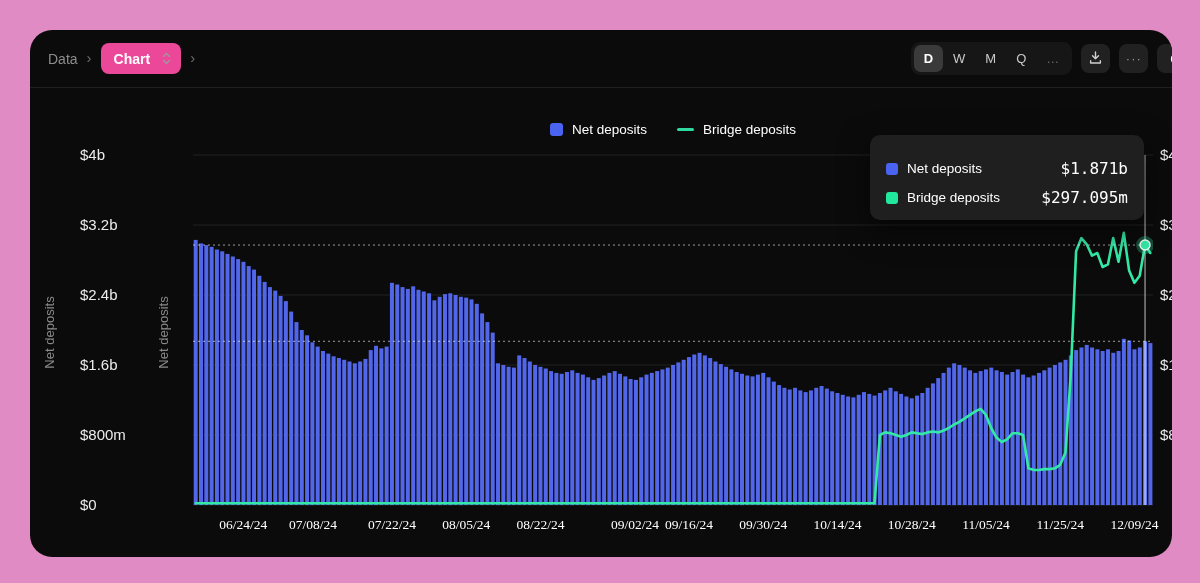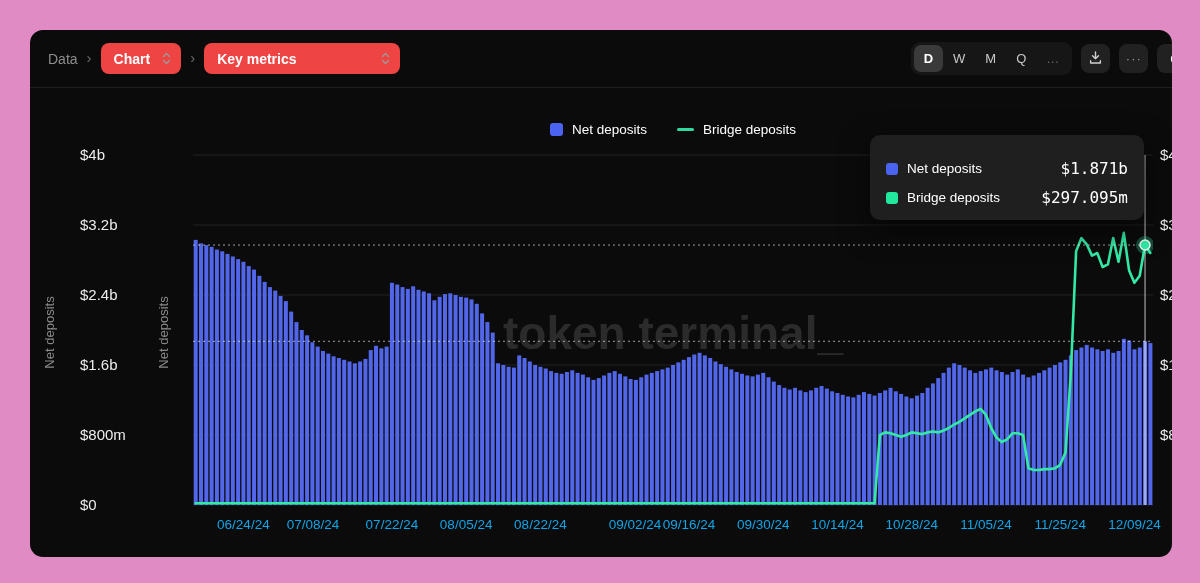--- a/index.html
+++ b/index.html
@@ -4,32 +4,32 @@
 <style>
   html,body{margin:0;padding:0;}
   body{
     width:1200px;height:583px;position:relative;overflow:hidden;
     background:#e08bc3;
     font-family:"Liberation Sans", sans-serif;
     -webkit-font-smoothing:antialiased;
   }
   .card{
     position:absolute;left:30px;top:30px;width:1142px;height:527px;
-    background:#0b0b0b;border-radius:13px;overflow:hidden;
+    background:#0b0b0b;border-radius:22px;overflow:hidden;
   }
   
   .header{
     position:relative;height:58px;display:flex;align-items:center;
     padding:0 0 0 18px;border-bottom:1px solid #1f1f1f;box-sizing:border-box;
   }
   .crumb-root{color:#8d8d8d;font-size:14px;}
   .crumb-sep{color:#6e6e6e;font-size:15px;margin:0 9px;transform:translateY(-1px);}
   .pill{
     display:inline-flex;align-items:center;justify-content:space-between;
-    background:#ef4444;border:none;border-radius:8px;height:31px;
+    background:#ec4899;border:none;border-radius:8px;height:31px;
     color:#fff;font-weight:700;font-size:14px;padding:0 10px 0 13px;cursor:pointer;
     font-family:"Liberation Sans", sans-serif;
   }
   .pill.wide{width:196px;box-sizing:border-box;}
   .caret{margin-left:12px;display:inline-flex;}
   .header-right{margin-left:auto;display:flex;align-items:center;gap:9px;}
   .seg-group{display:flex;background:#161616;border-radius:9px;padding:3px;align-items:center;}
   .seg{
     background:transparent;border:none;color:#c9c9c9;font-size:13px;
     padding:6px 10px;border-radius:7px;cursor:pointer;font-family:"Liberation Sans", sans-serif;
@@ -54,21 +54,21 @@
   .sw-square{width:13px;height:13px;border-radius:3px;}
   .sw-line{width:17px;height:3px;border-radius:2px;}
   .y-label{position:absolute;left:50px;color:#ececec;font-size:15px;font-weight:500;}
   .y-label-right{position:absolute;left:1130px;color:#ececec;font-size:15px;font-weight:500;white-space:nowrap;}
   .axis-title{
     position:absolute;color:#8a8a8a;font-size:13px;white-space:nowrap;
     transform:rotate(-90deg);transform-origin:center;
   }
   .x-label{
     position:absolute;top:487px;transform:translateX(-50%);
-    color:#0ea5e9;font-size:13.5px;font-weight:500;white-space:nowrap;
+    color:#ffffff;font-size:13.5px;font-weight:500;white-space:nowrap;font-family:Liberation Serif, serif;
   }
   .watermark{
     position:absolute;left:643px;top:276px;transform:translateX(-50%);
     color:#2b2b2b;font-size:46px;font-weight:600;letter-spacing:0;white-space:nowrap;
     pointer-events:none;
   }
   #plot{position:absolute;left:163px;top:120px;}
   
   .tooltip{
     position:absolute;left:840px;top:105px;width:274px;box-sizing:border-box;
@@ -94,28 +94,20 @@
     <span class="crumb-sep">›</span>
     <button class="pill">
       <span>Chart</span>
       <span class="caret">
         <svg width="9" height="15" viewBox="0 0 9 15">
             <path d="M1.5 5.5 L4.5 2.5 L7.5 5.5 M1.5 9.5 L4.5 12.5 L7.5 9.5" fill="none" stroke="#9a9a9a" stroke-width="1.4" stroke-linecap="round" stroke-linejoin="round"></path>
           </svg>
       </span>
     </button>
     <span class="crumb-sep">›</span>
-    <button class="pill wide">
-      <span>Key metrics</span>
-      <span class="caret">
-        <svg width="9" height="15" viewBox="0 0 9 15">
-            <path d="M1.5 5.5 L4.5 2.5 L7.5 5.5 M1.5 9.5 L4.5 12.5 L7.5 9.5" fill="none" stroke="#9a9a9a" stroke-width="1.4" stroke-linecap="round" stroke-linejoin="round"></path>
-          </svg>
-      </span>
-    </button>
 
     <div class="header-right">
       <div class="seg-group" id="interval-group">
           <button class="seg active">D</button>
           <button class="seg">W</button>
           <button class="seg">M</button>
           <button class="seg">Q</button>
           <button class="seg dim">…</button>
         </div>
       <button class="icon-btn">
@@ -153,21 +145,20 @@
       <div class="y-label" style="top: 326px;">$1.6b</div>
       <div class="y-label" style="top: 396px;">$800m</div>
       <div class="y-label" style="top: 466px;">$0</div>
       <div class="y-label-right" style="top: 116px;">$400m</div>
       <div class="y-label-right" style="top: 186px;">$320m</div>
       <div class="y-label-right" style="top: 256px;">$240m</div>
       <div class="y-label-right" style="top: 326px;">$160m</div>
       <div class="y-label-right" style="top: 396px;">$80m</div>
     </div>
 
-  <div class="watermark">token terminal_</div>
 
   <svg id="plot" width="960" height="360" viewBox="0 0 960 360">
       <line x1="0" x2="960" y1="355" y2="355" stroke="#232323" stroke-width="1"></line>
       <line x1="0" x2="960" y1="285" y2="285" stroke="#232323" stroke-width="1"></line>
       <line x1="0" x2="960" y1="215" y2="215" stroke="#232323" stroke-width="1"></line>
       <line x1="0" x2="960" y1="145" y2="145" stroke="#232323" stroke-width="1"></line>
       <line x1="0" x2="960" y1="75" y2="75" stroke="#232323" stroke-width="1"></line>
       <line x1="0" x2="960" y1="5" y2="5" stroke="#232323" stroke-width="1"></line>
       <rect x="0.70" y="89.9" width="4.00" height="265.1" fill="#5166e8"></rect>
       <rect x="6.00" y="93.4" width="4.00" height="261.6" fill="#5166e8"></rect>

